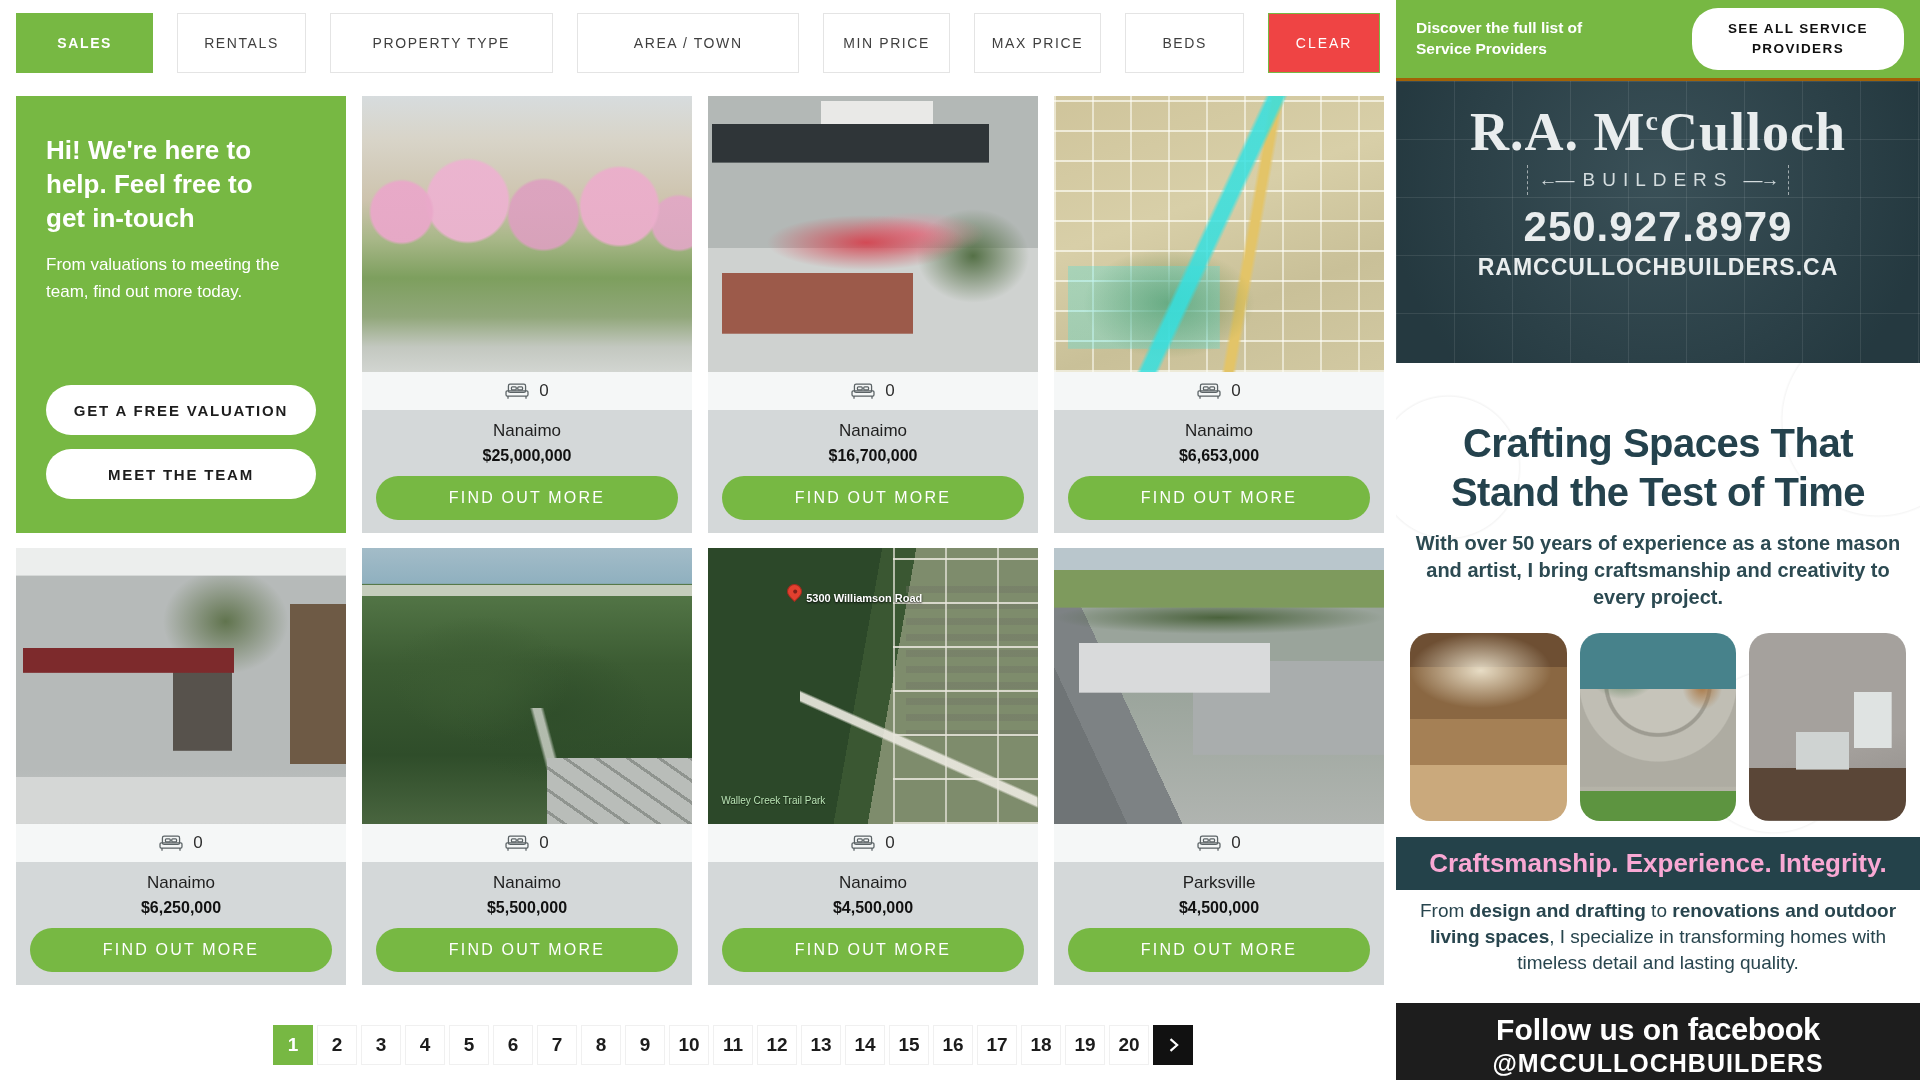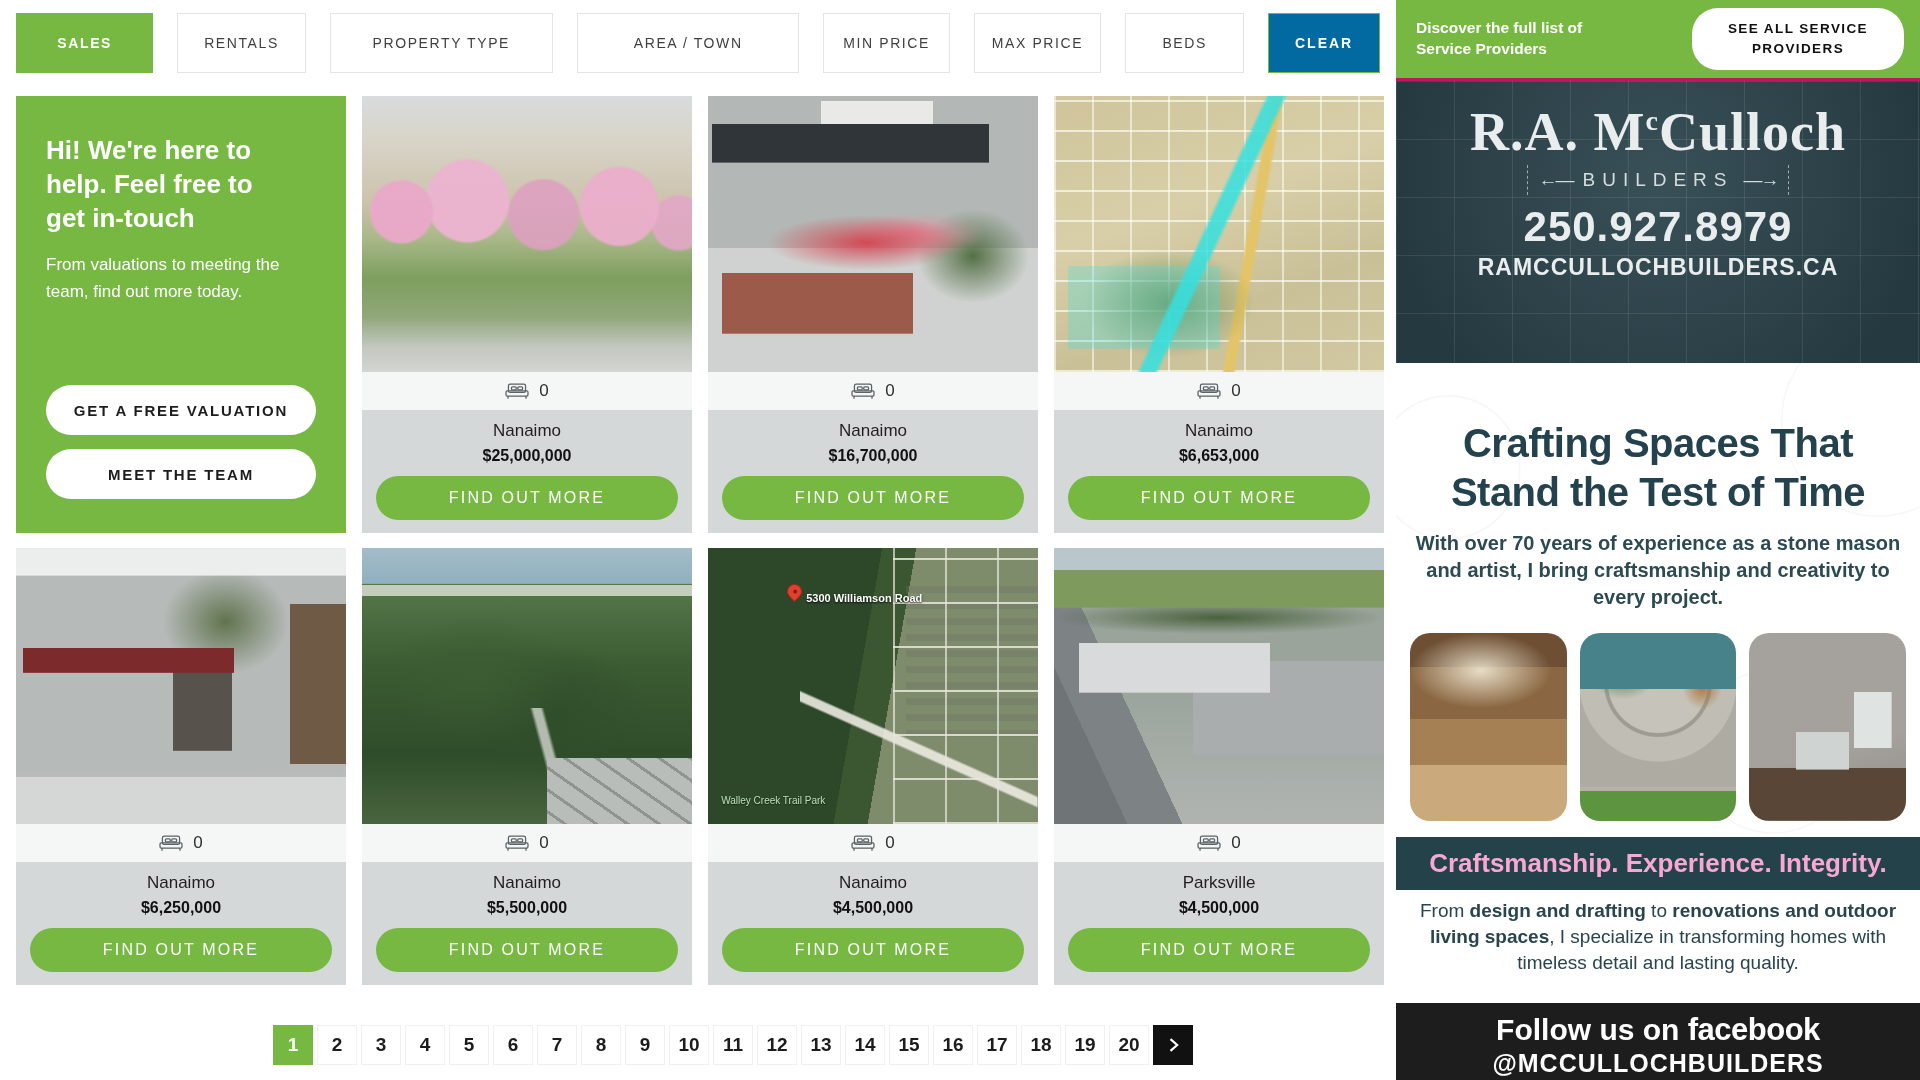--- a/index.html
+++ b/index.html
@@ -16,21 +16,21 @@
                 font-family:"Liberation Sans", sans-serif; }
   .filterbar .filter-btn:nth-child(1){ width:150px; }
   .filterbar .filter-btn:nth-child(2){ width:140px; }
   .filterbar .filter-btn:nth-child(3){ width:244px; }
   .filterbar .filter-btn:nth-child(4){ width:243px; }
   .filterbar .filter-btn:nth-child(5){ width:138px; }
   .filterbar .filter-btn:nth-child(6){ width:139px; }
   .filterbar .filter-btn:nth-child(7){ width:130px; }
   .filterbar .filter-btn:nth-child(8){ width:122px; }
   .filter-btn.active { background:#77b843; border-color:#77b843; color:#fff; font-weight:bold; }
-  .filter-btn.clear  { background:#0369a1; border-color:#77b843; color:#fff; font-weight:bold;
+  .filter-btn.clear  { background:#ef4444; border-color:#77b843; color:#fff; font-weight:normal;
                        margin-left:auto; letter-spacing:2px; }
 
   .grid { margin:23px 0 0 16px; display:grid; grid-template-columns:repeat(4,330px);
           column-gap:16px; row-gap:15px; }
 
   
   .promo { background:#77b843; color:#fff; padding:26px 30px 28px; display:flex; flex-direction:column; }
   .promo h2 { font-size:26px; line-height:1.3; font-weight:bold; margin-top:12px; max-width:252px; }
   .promo p  { font-size:17px; line-height:1.55; margin-top:17px; max-width:240px; }
   .promo-btn { display:block; width:100%; height:50px; background:#fff; border:none; border-radius:26px;
@@ -69,21 +69,21 @@
               font-size:19px; font-weight:bold; cursor:pointer; display:flex; align-items:center;
               justify-content:center; font-family:"Liberation Sans", sans-serif; }
   .page-btn.active { background:#77b843; border-color:#77b843; color:#fff; }
   .next-btn { width:40px; height:40px; background:#111; border:none; cursor:pointer;
               display:flex; align-items:center; justify-content:center; }
 
   
   .sidebar { width:524px; display:flex; flex-direction:column; background:#fff; }
 
   .sb-header { height:86px; background:#77b843; display:flex; align-items:center;
-               justify-content:space-between; padding:0 16px 0 20px; border-bottom:3px solid #be185d; }
+               justify-content:space-between; padding:0 16px 0 20px; border-bottom:3px solid #a16207; }
   .sb-header-text { color:#fff; font-weight:bold; font-size:15.5px; line-height:1.35; width:218px; }
   .sb-header-btn { width:212px; background:#fff; border:none; border-radius:26px; padding:11px 10px;
                    color:#101010; font-weight:bold; font-size:13.5px; letter-spacing:1.4px;
                    line-height:1.5; text-align:center; cursor:pointer;
                    font-family:"Liberation Sans", sans-serif; }
 
   .sb-logo { height:300px; background-color:#2b434b; text-align:center; color:#e9edee; padding-top:20px;
              background-image:
                linear-gradient(rgba(255,255,255,.09) 1px, transparent 1px),
                linear-gradient(90deg, rgba(255,255,255,.09) 1px, transparent 1px),
@@ -464,21 +464,21 @@
         <span class="builders-word">BUILDERS</span>
         <span class="builders-arrow">—→</span>
         <span class="dash-v"></span>
       </div>
       <div class="sb-phone">250.927.8979</div>
       <div class="sb-site">RAMCCULLOCHBUILDERS.CA</div>
     </div>
 
     <div class="sb-white">
       <div class="sb-headline">Crafting Spaces That Stand the Test of Time</div>
-      <p class="sb-intro">With over 70 years of experience as a stone mason and artist, I bring craftsmanship and creativity to every project.</p>
+      <p class="sb-intro">With over 50 years of experience as a stone mason and artist, I bring craftsmanship and creativity to every project.</p>
       <div class="sb-gallery">
         <div class="g-img img-workshop"></div>
           <div class="g-img img-patio"></div>
           <div class="g-img img-interior"></div>
       </div>
     </div>
 
     <div class="sb-banner">Craftsmanship. Experience. Integrity.</div>
 
     <p class="sb-body">

